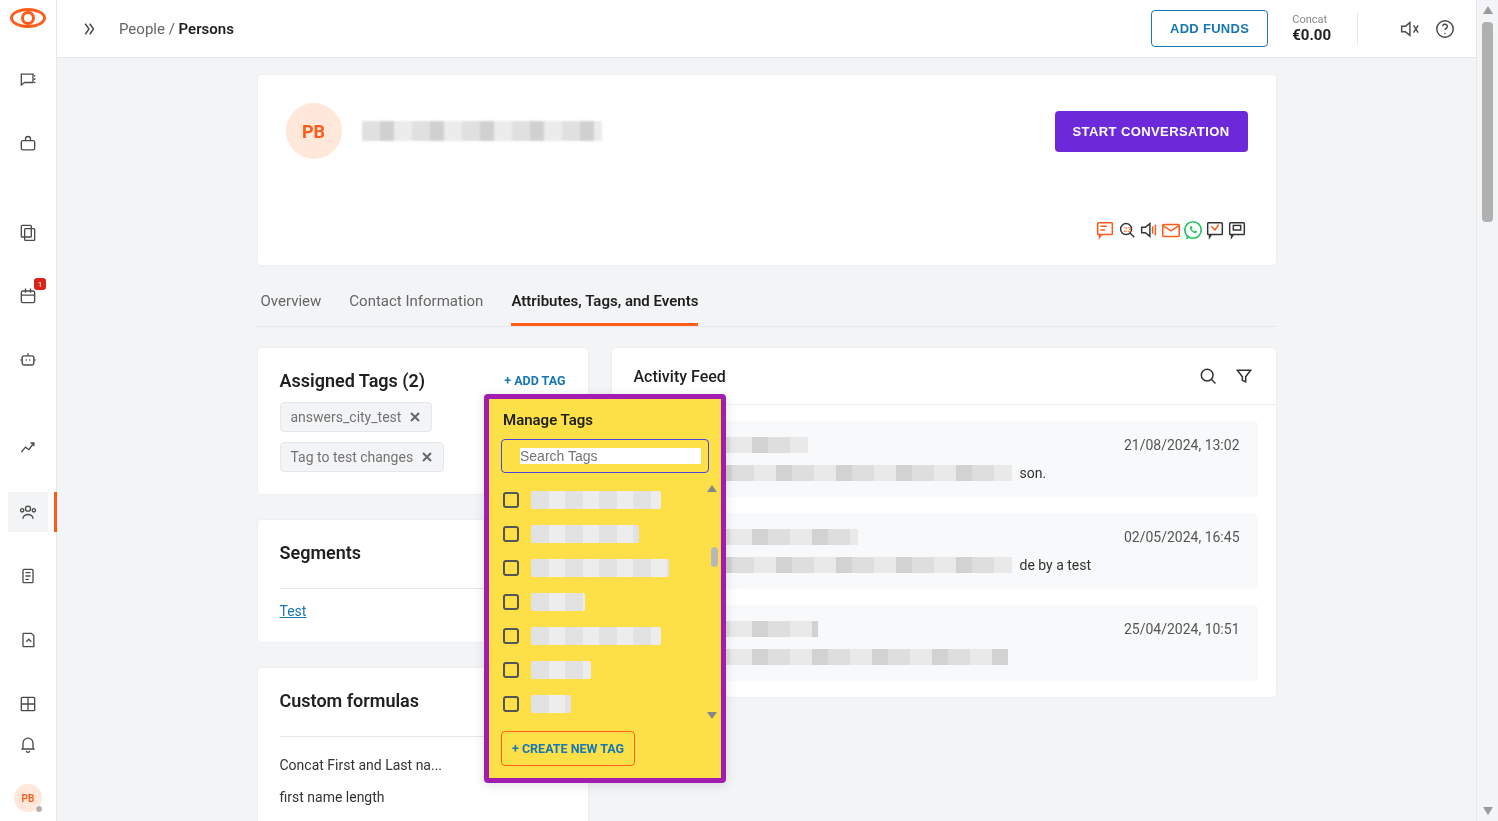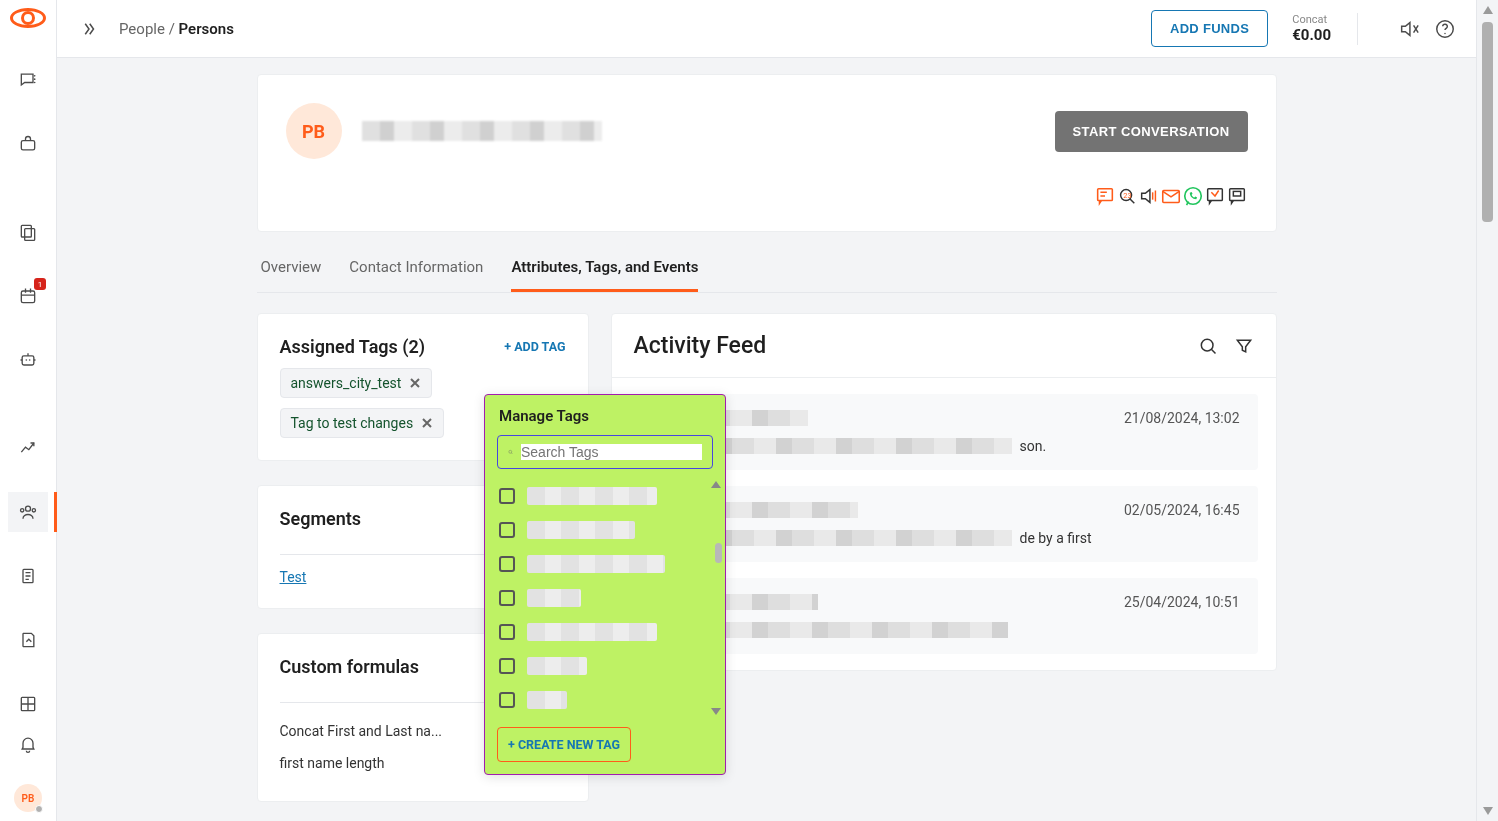--- a/index.html
+++ b/index.html
@@ -34,60 +34,60 @@
 .top-icon { width:22px; height:22px; stroke:#4b4b4b; stroke-width:1.6; fill:none; cursor:pointer; margin-left: 14px; }
 
 
 .main { position:absolute; left: 57px; top: 58px; right: 22px; bottom:0; overflow:auto; padding: 16px 0 0 0; }
 .card { background:#fff; border:1px solid #eceef0; border-radius:4px; }
 
 .person-head { width: 1020px; margin: 0 auto; padding: 28px 28px 24px; position:relative; }
 .ph-row { display:flex; align-items:center; gap:20px; }
 .avatar-lg { width:56px; height:56px; border-radius:50%; background:#ffe8d9; color:#ff5c1a; font-size:18px; font-weight:700; display:flex; align-items:center; justify-content:center; }
 .name-blur { width: 240px; height: 20px; background: repeating-linear-gradient(90deg,#e0e0e0 0 18px,#d0d0d0 18px 32px,#ececec 32px 50px); filter: blur(1px); }
-.start-btn { margin-left:auto; background:#737373; color:#fff; border:none; padding: 13px 18px; font-size:13px; font-weight:700; letter-spacing:.4px; border-radius:4px; cursor:pointer; }
-.channel-row { display:flex; justify-content:flex-end; margin-top: 26px; }
+.start-btn { margin-left:auto; background:#6d28d9; color:#fff; border:none; padding: 13px 18px; font-size:13px; font-weight:700; letter-spacing:.4px; border-radius:4px; cursor:pointer; }
+.channel-row { display:flex; justify-content:flex-end; margin-top: 60px; }
 .ch-icon { width:22px; height:22px; }
 .ch-icon svg { width:22px; height:22px; }
 
 
 .tabs { width:1020px; margin: 16px auto 0; display:flex; gap:28px; border-bottom:1px solid #e5e7eb; padding: 0 4px; }
 .tab { padding: 10px 0 13px; font-size: 15px; color:#666; cursor:pointer; }
 .tab.active { color:#1f1f1f; font-weight:600; border-bottom:3px solid #ff5c1a; }
 
 
 .cols { width:1020px; margin: 20px auto 0; display:flex; gap: 22px; align-items:flex-start; }
 .left-col { width: 332px; display:flex; flex-direction:column; gap: 24px; }
 .right-col { flex:1; }
 
 .panel { padding: 22px 22px; }
 .panel h3 { font-size: 18px; font-weight:600; }
 .panel-header { display:flex; align-items:center; justify-content:space-between; border-bottom: 1px solid transparent; }
 .add-tag { color:#1677b3; font-size:12.5px; font-weight:700; cursor:pointer; }
-.tag-chip { display:inline-flex; align-items:center; gap:8px; background:#f3f4f6; border:1px solid #e5e7eb; border-radius:4px; padding:6px 10px; font-size:14px; color:#14532d; margin: 10px 6px 0 0; }
+.tag-chip { display:inline-flex; align-items:center; gap:8px; background:#f3f4f6; border:1px solid #e5e7eb; border-radius:4px; padding:6px 10px; font-size:14px; color:#737373; margin: 10px 6px 0 0; }
 .tag-x { width:12px; height:12px; stroke:#666; stroke-width:2; cursor:pointer; }
 
 .segments h3, .formulas h3 { border-bottom:1px solid #e5e7eb; padding-bottom: 25px; margin-bottom: 12px; }
 .seglink { color:#1677b3; text-decoration:underline; font-size:14px; cursor:pointer; }
 .formula-row { display:flex; justify-content:space-between; font-size:14px; color:#333; padding:8px 0; }
 .formula-row span:last-child { color:#666; }
 
 
 .feed-head { display:flex; align-items:center; gap:16px; padding: 18px 22px; border-bottom:1px solid #eceef0; }
-.feed-head h3 { font-size:23px; font-weight:500; flex:1; }
+.feed-head h3 { font-size:16px; font-weight:500; flex:1; }
 .feed-icon { width:20px; height:20px; stroke:#333; stroke-width:1.8; fill:none; cursor:pointer; }
 .feed-item { margin: 16px 18px; background:#f8f9fa; border-radius:4px; padding: 16px 18px; }
 .fi-row1 { display:flex; align-items:center; gap:2px; }
 .blur-line { height:16px; background: repeating-linear-gradient(90deg,#dedede 0 22px,#e9e9e9 22px 44px,#d2d2d2 44px 60px); filter: blur(.6px); }
 .timestamp { margin-left:auto; color:#555; font-size:14px; white-space:nowrap; }
 .fi-row2 { margin-top:12px; display:flex; gap:8px; align-items:center; flex-wrap:wrap; }
 .snip { color:#333; font-size:14px; }
 
 
-.tags-popup { position:absolute; background:#bef264; border:1px solid #a21caf; border-radius:4px; box-shadow: 0 2px 12px rgba(0,0,0,.12); width: 242px; }
+.tags-popup { position:absolute; background:#fde047; border:5px solid #a21caf; border-radius:4px; box-shadow: 0 2px 12px rgba(0,0,0,.12); width: 242px; }
 .tags-popup h4 { font-size:15px; font-weight:600; padding: 12px 14px 10px; }
 .tp-search { margin: 0 12px 10px; border:1.5px solid #4747e0; border-radius:4px; display:flex; align-items:center; padding:8px 10px; gap:8px; }
 .tp-search input { border:none; outline:none; font-size:14px; flex:1; }
 .tp-list { max-height: 248px; overflow:auto; position:relative; padding: 0 4px 0 14px; }
 .tp-row { display:flex; align-items:center; gap:12px; padding:8px 0; }
 .cb { width:16px; height:16px; border:2px solid #555; border-radius:3px; cursor:pointer; flex-shrink:0; }
 .blur-chip { height:18px; background: repeating-linear-gradient(90deg,#e2e2e2 0 18px,#ededed 18px 34px); filter: blur(.5px); border-radius:2px; }
 .create-tag { margin: 10px 12px 12px; border:1px solid #ff5c1a; color:#1677b3; font-size:12.5px; font-weight:700; padding:9px 10px; border-radius:4px; cursor:pointer; display:inline-block; }
 .tp-scroll-up, .tp-scroll-down { position:absolute; right:4px; width:0; height:0; border-left:5px solid transparent; border-right:5px solid transparent; }
 .tp-scroll-up { top:2px; border-bottom:7px solid #888; }
@@ -355,21 +355,21 @@
       </div>
 
       <div class="feed-item">
         <div class="fi-row1">
           <div class="blur-line" style="width:210px"></div>
           <span class="timestamp">02/05/2024, 16:45</span>
         </div>
         <div class="fi-row2">
           <span class="tri-down"></span>
           <div class="blur-line" style="width:340px"></div>
-          <span class="snip">de by a first</span>
+          <span class="snip">de by a test</span>
         </div>
       </div>
 
       <div class="feed-item">
         <div class="fi-row1">
           <div class="blur-line" style="width:170px"></div>
           <span class="timestamp">25/04/2024, 10:51</span>
         </div>
         <div class="fi-row2">
           <div class="blur-line" style="width:360px"></div>

